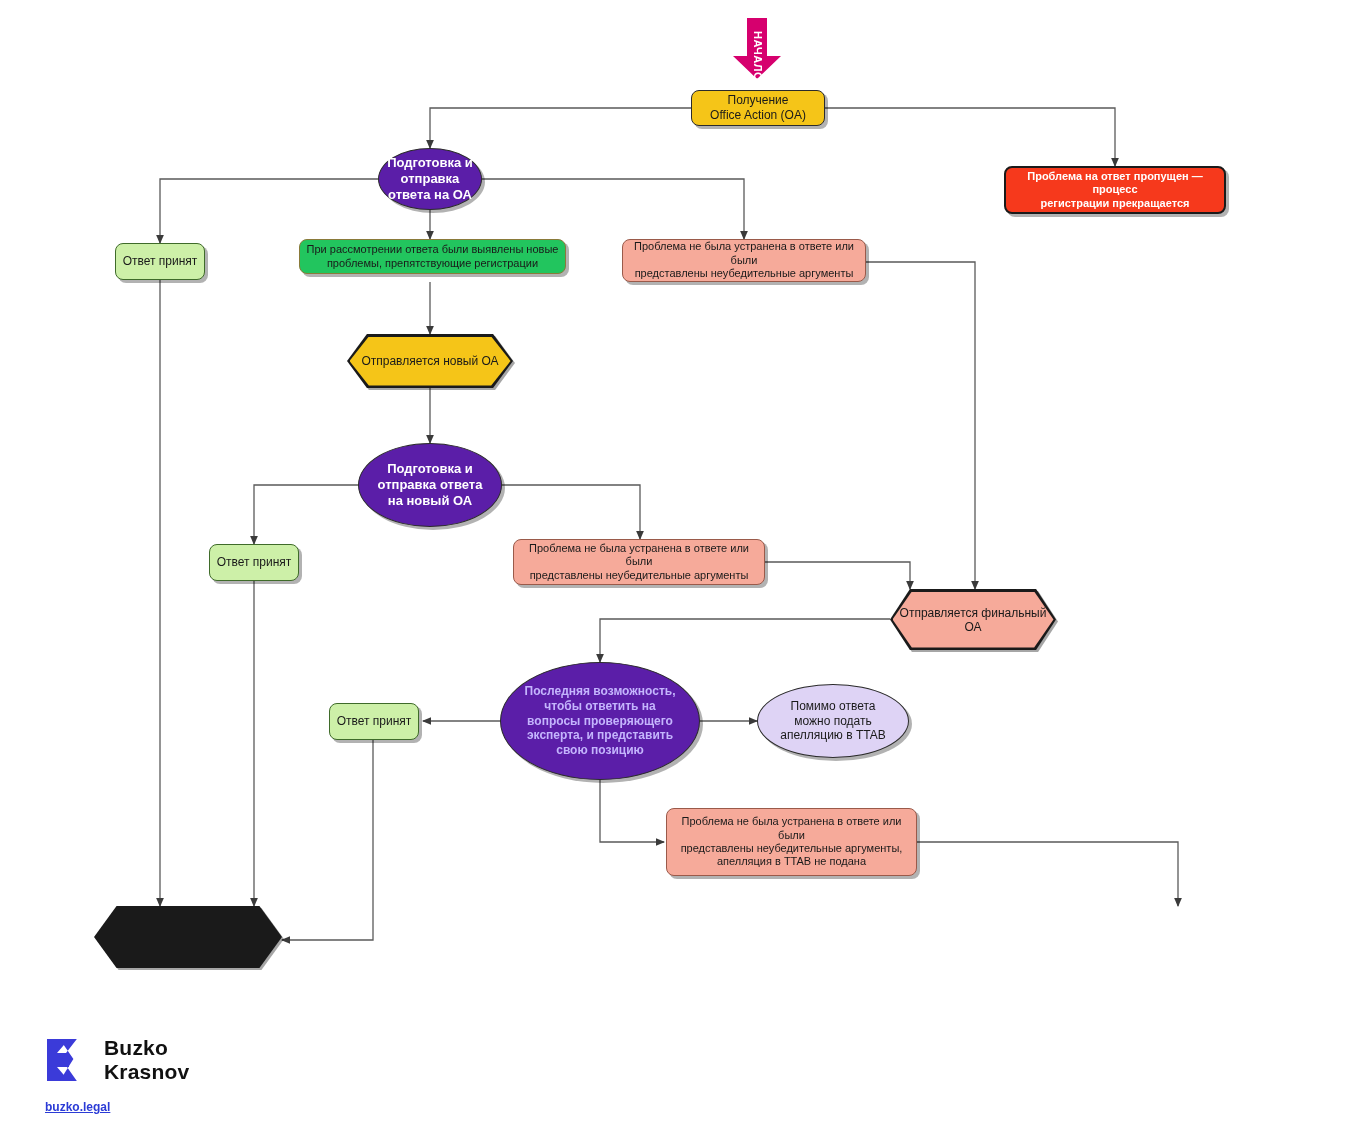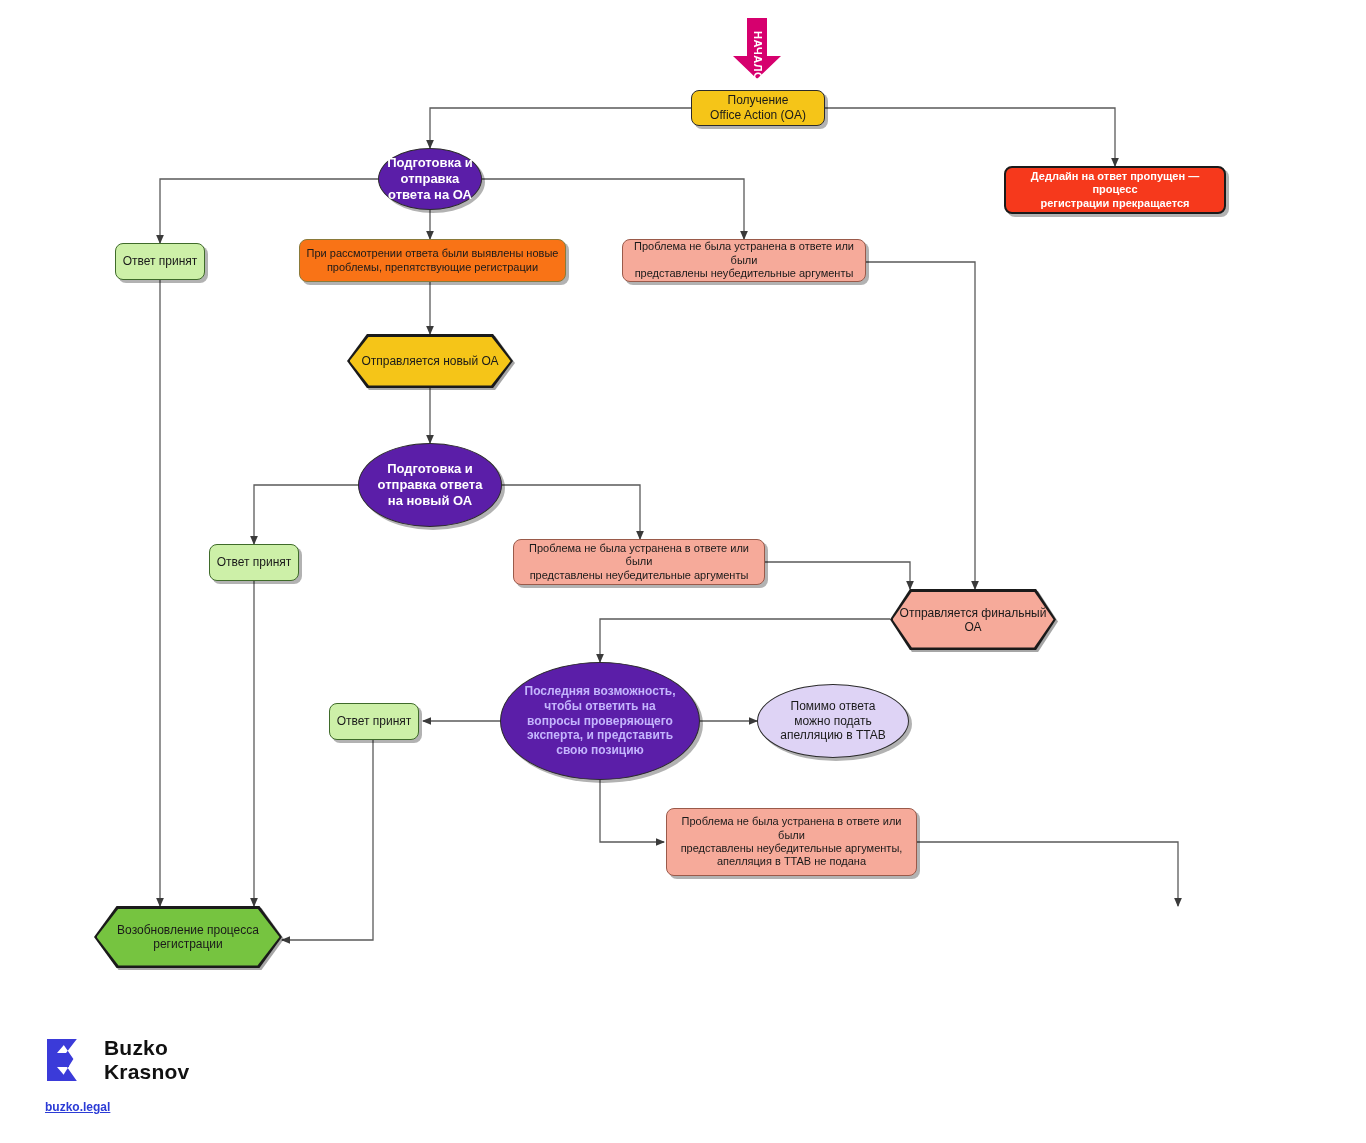--- a/index.html
+++ b/index.html
@@ -191,29 +191,29 @@
 Office Action (OA)</span>
   </div>
 
   <div class="node ellipse shadowed t-13 bold" style="left:378px; top:148px; width:104px; height:62px; background:#5b1ea8; color:#ffffff;">
     <span class="lbl">Подготовка и
 отправка
 ответа на ОА</span>
   </div>
 
   <div class="node rounded shadowed t-11 bold" style="left:1004px; top:166px; width:222px; height:48px; background:#f6391c; color:#ffffff; border-color:#1a1a1a; border-width:2.5px;">
-    <span class="lbl">Дедлайн на ответ пропущен — процесс
+    <span class="lbl">Проблема на ответ пропущен — процесс
 регистрации прекращается</span>
   </div>
 
   <div class="node rounded shadowed t-12" style="left:115px; top:243px; width:90px; height:37px; background:#cdf0a8; color:#1a1a1a; border-color:#3f6b2a;">
     <span class="lbl">Ответ принят</span>
   </div>
 
-  <div class="node rounded shadowed t-11" style="left:299px; top:239px; width:267px; height:43px; background:#f97316; color:#1a1a1a; border-color:#8a7a3a;">
+  <div class="node rounded shadowed t-11" style="left:299px; top:239px; width:267px; height:35px; background:#22c55e; color:#1a1a1a; border-color:#8a7a3a;">
     <span class="lbl">При рассмотрении ответа были выявлены новые
 проблемы, препятствующие регистрации</span>
   </div>
 
   <div class="node rounded shadowed t-11" style="left:622px; top:239px; width:244px; height:43px; background:#f6aa9a; color:#1a1a1a; border-color:#9a5a4a;">
     <span class="lbl">Проблема не была устранена в ответе или были
 представлены неубедительные аргументы</span>
   </div>
 
   <div class="oct-wrap" style="left:347px; top:334px; width:166px; height:54px;">
@@ -267,25 +267,20 @@
   </div>
 
   <div class="node rounded shadowed t-11" style="left:666px; top:808px; width:251px; height:68px; background:#f6aa9a; color:#1a1a1a; border-color:#9a5a4a;">
     <span class="lbl">Проблема не была устранена в ответе или были
 представлены неубедительные аргументы,
 апелляция в TTAB не подана</span>
   </div>
 
   <div class="oct-wrap" style="left:94px; top:906px; width:188px; height:62px;">
     <div class="oct-border"></div>
-    <div class="oct-fill t-12" style="background:#76c440; color:#1a1a1a;">
-      <span class="lbl">Возобновление
-процесса
-регистрации</span>
-    </div>
   </div>
 
 
   <div id="logo">
     <span id="logo-mark">
       <svg width="46" height="46" viewBox="0 0 46 46" xmlns="http://www.w3.org/2000/svg">
         <path d="M2,2 H24 L12,16 L24,16 L24,30 L12,30 L24,44 H2 Z" fill="#3b3bd9"></path>
         <path d="M24,2 H44 L26,22 L44,44 H24 L40,22 Z" fill="#3b3bd9" transform="translate(-6,0) scale(0.86,1)"></path>
       </svg>
     </span>

